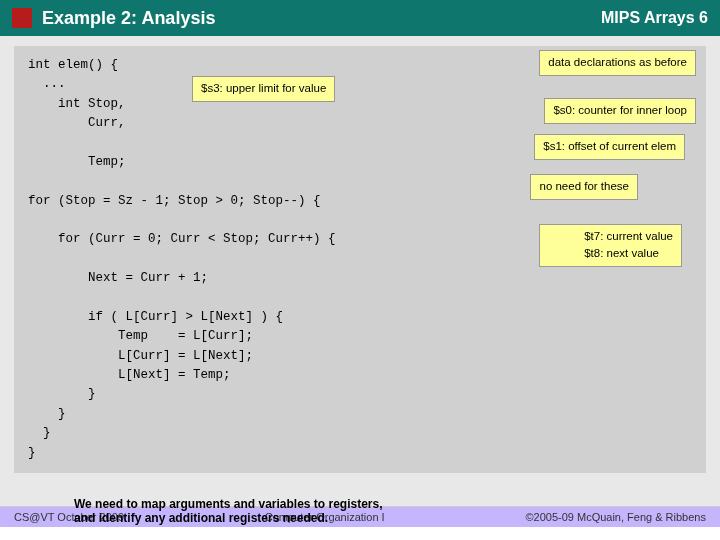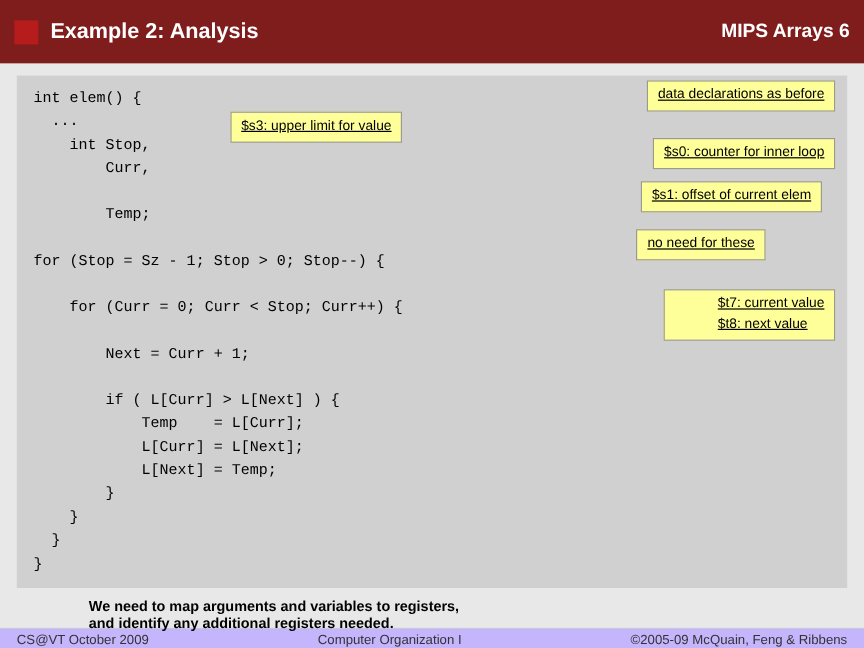--- a/index.html
+++ b/index.html
@@ -7,24 +7,24 @@
       width: 720px;
       height: 540px;
       font-family: Arial, sans-serif;
       background: #fff;
       overflow: hidden;
     }
 
     .header {
       display: flex;
       align-items: center;
-      background: #7f1d1d;
+      background: #0f766e;
       color: white;
       padding: 6px 12px;
-      height: 53px;
+      height: 36px;
     }
     .header-icon {
       width: 20px;
       height: 20px;
       background: #b71c1c;
       margin-right: 10px;
       display: inline-block;
     }
     .header-title {
       font-size: 18px;
@@ -54,25 +54,24 @@
     }
 
     .tooltip-box {
       position: absolute;
       background: #ffff99;
       border: 1px solid #999;
       padding: 3px 8px;
       font-size: 11.5px;
       font-family: Arial, sans-serif;
       white-space: nowrap;
-      text-decoration: underline;
     }
 
     .bottom-text {
-      margin-top: 8px;
+      margin-top: 24px;
       font-size: 12px;
       padding-left: 60px;
     }
     .bottom-text strong {
       font-weight: bold;
     }
 
     .footer {
       display: flex;
       justify-content: space-between;
@@ -132,21 +131,21 @@
     </div>
 
     <div class="tooltip-box" style="top:88px; right:21px;">
       <span>$s1:  offset of current elem</span>
     </div>
 
     <div class="tooltip-box" style="top:128px; right:68px;">
       <span>no need for these</span>
     </div>
 
-    <div class="tooltip-box" style="top:178px; right:10px; line-height:1.5;padding-left:44px;">
+    <div class="tooltip-box" style="top:178px; right:24px; line-height:1.5;padding-left:44px;">
       <div>$t7:  current value</div>
       <div>$t8:  next value</div>
     </div>
 
   </div>
 
   <div class="bottom-text">
     <strong>We need to map arguments and variables to registers,</strong><br>
     <strong>and identify any additional registers needed.</strong>
   </div>

